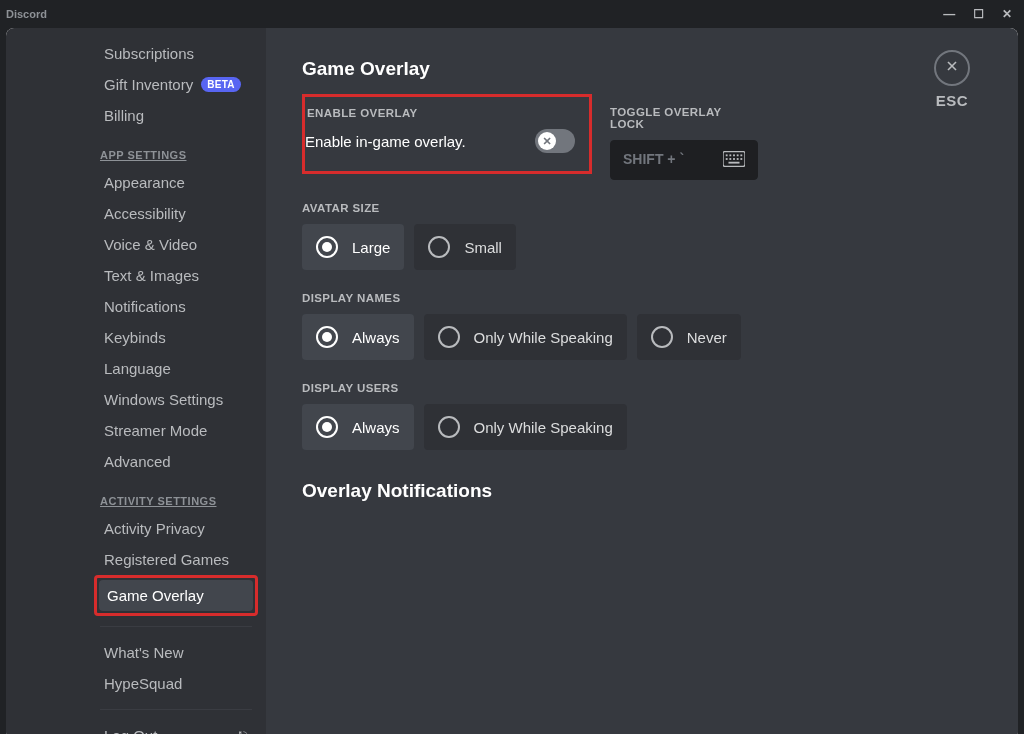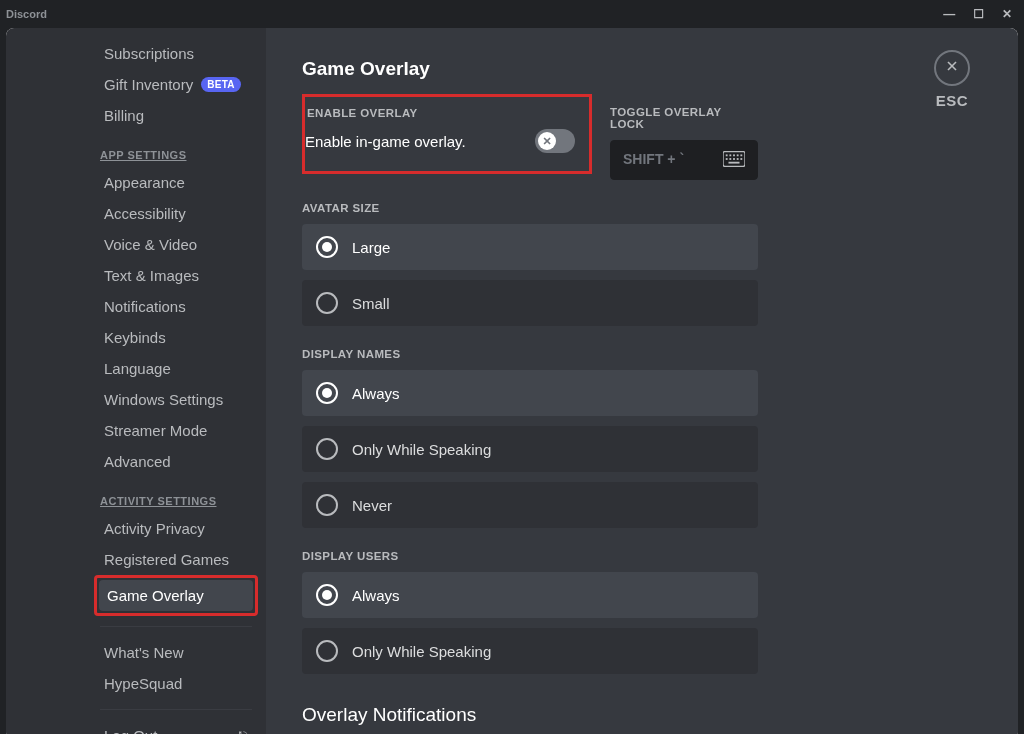--- a/index.html
+++ b/index.html
@@ -107,37 +107,37 @@
   .keybind-input {
     display:flex; justify-content:space-between; align-items:flex-start;
     background:#1e1f22; border:1px solid #1e1f22; border-radius:4px;
     padding:10px 12px; color:#72767d; font-size:14px; font-weight:600;
     height:40px;
   }
   .kbd-icon { display:inline-flex; }
 
   .section { margin-top: 22px; }
 
-  .option-list { display:flex; flex-direction:column; gap:10px; }
+  .option-list { display:flex; gap:10px; }
   .option {
     display:flex; align-items:center; gap:14px;
     background:#2f3136; border-radius:4px;
     padding:12px 14px; color:#dcddde; font-size:15px; cursor:pointer;
     height:46px;
   }
   .option.selected { background:#42464d; color:#fff; }
   .radio {
     width:22px; height:22px; border:2px solid #b9bbbe; border-radius:50%;
     display:flex; align-items:center; justify-content:center; flex-shrink:0;
   }
   .option.selected .radio { border-color:#fff; }
   .radio-dot { width:10px; height:10px; background:#fff; border-radius:50%; display:none; }
   .option.selected .radio-dot { display:block; }
 
-  h3.subheading { color:#fff; font-size:19px; font-weight:400; margin-top:30px; margin-bottom:14px; }
+  h3.subheading { color:#fff; font-size:19px; font-weight:700; margin-top:30px; margin-bottom:14px; }
 </style>
 </head>
 <body>
 
 <div class="titlebar">
   <span>Discord</span>
   <div class="titlebar-right">
     <span style="cursor:pointer">—</span>
     <span style="cursor:pointer">☐</span>
     <span style="cursor:pointer">✕</span>

